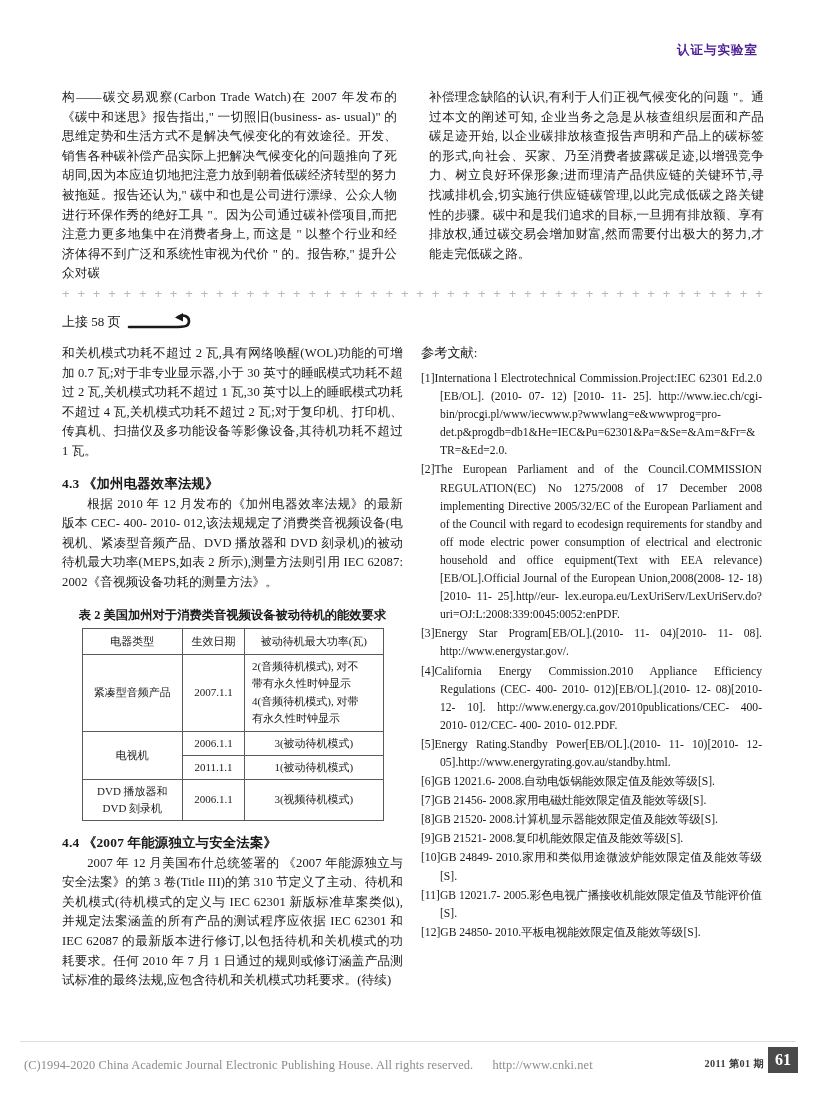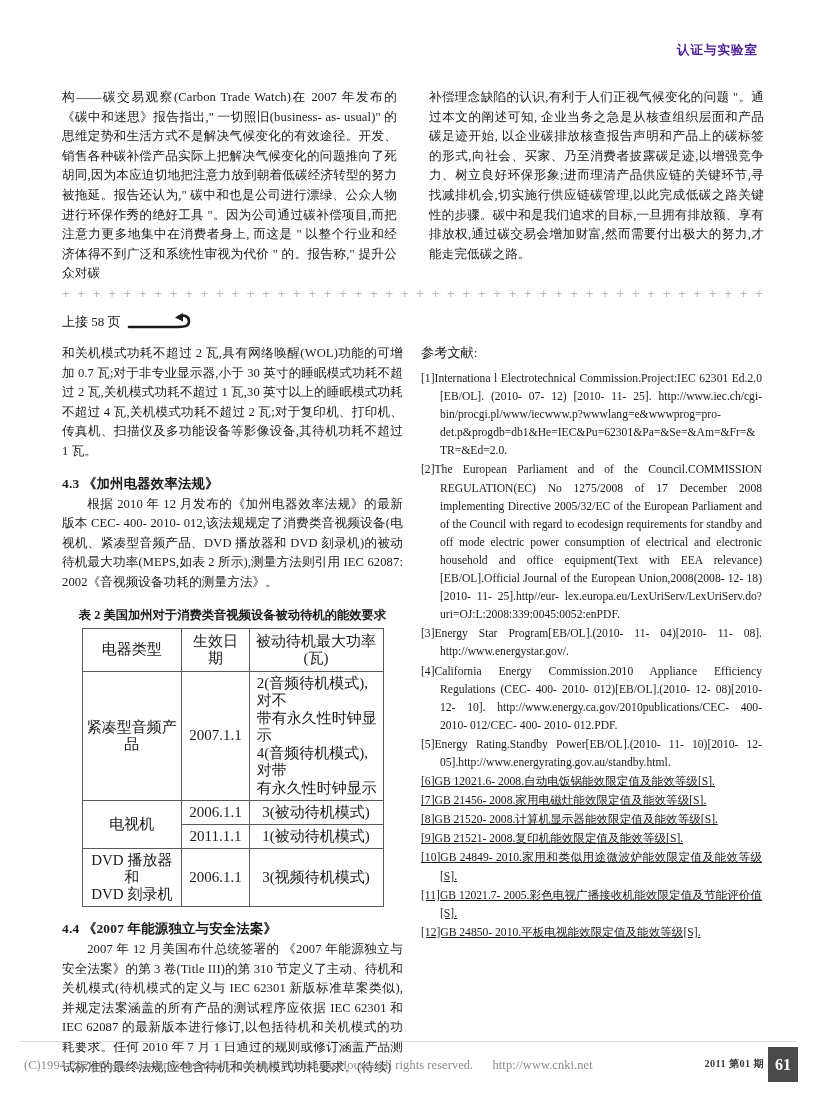--- a/index.html
+++ b/index.html
@@ -110,21 +110,21 @@
   .table-caption {
     font-size: 12.3px;
     font-weight: bold;
     text-align: center;
     margin: 14px 0 4px 0;
   }
   table.meps {
     border-collapse: collapse;
     width: 302px;
     margin: 0 auto 0 auto;
-    font-size: 15px;
+    font-size: 11px;
     line-height: 17px;
     border-top: 1.4px solid #3a3a3a;
     border-bottom: 1.4px solid #3a3a3a;
     border-left: 1px solid #3a3a3a;
     border-right: 1px solid #3a3a3a;
   }
   table.meps th, table.meps td {
     border: 1px solid #5a5a5a;
     padding: 3px 4px;
     text-align: center;
@@ -141,21 +141,21 @@
   }
   .ref {
     font-size: 11.6px;
     line-height: 18.1px;
     text-align: justify;
     padding-left: 19px;
     text-indent: -19px;
     margin: 0 0 1px 0;
     word-break: break-word;
   }
-  .ref.cjk { text-indent: -19px; text-decoration: underline; }
+  .ref.cjk { text-indent: -19px; }
 
   
   .footer {
     position: absolute;
     left: 0; right: 0;
     bottom: 0;
     height: 58px;
     text-decoration: underline;
   }
   .footer-rule {
@@ -180,21 +180,21 @@
     font-size: 10.2px;
     font-weight: bold;
     color: #3a3a3a;
     letter-spacing: 0.4px;
   }
   .pagenum {
     position: absolute;
     right: 18px;
     top: 6px;
     width: 30px;
-    height: 35px;
+    height: 26px;
     background: #4a4a4a;
     color: #ffffff;
     font-size: 16px;
     font-weight: bold;
     display: flex;
     align-items: center;
     justify-content: center;
     font-family: "Liberation Serif", serif;
   }
 </style>

